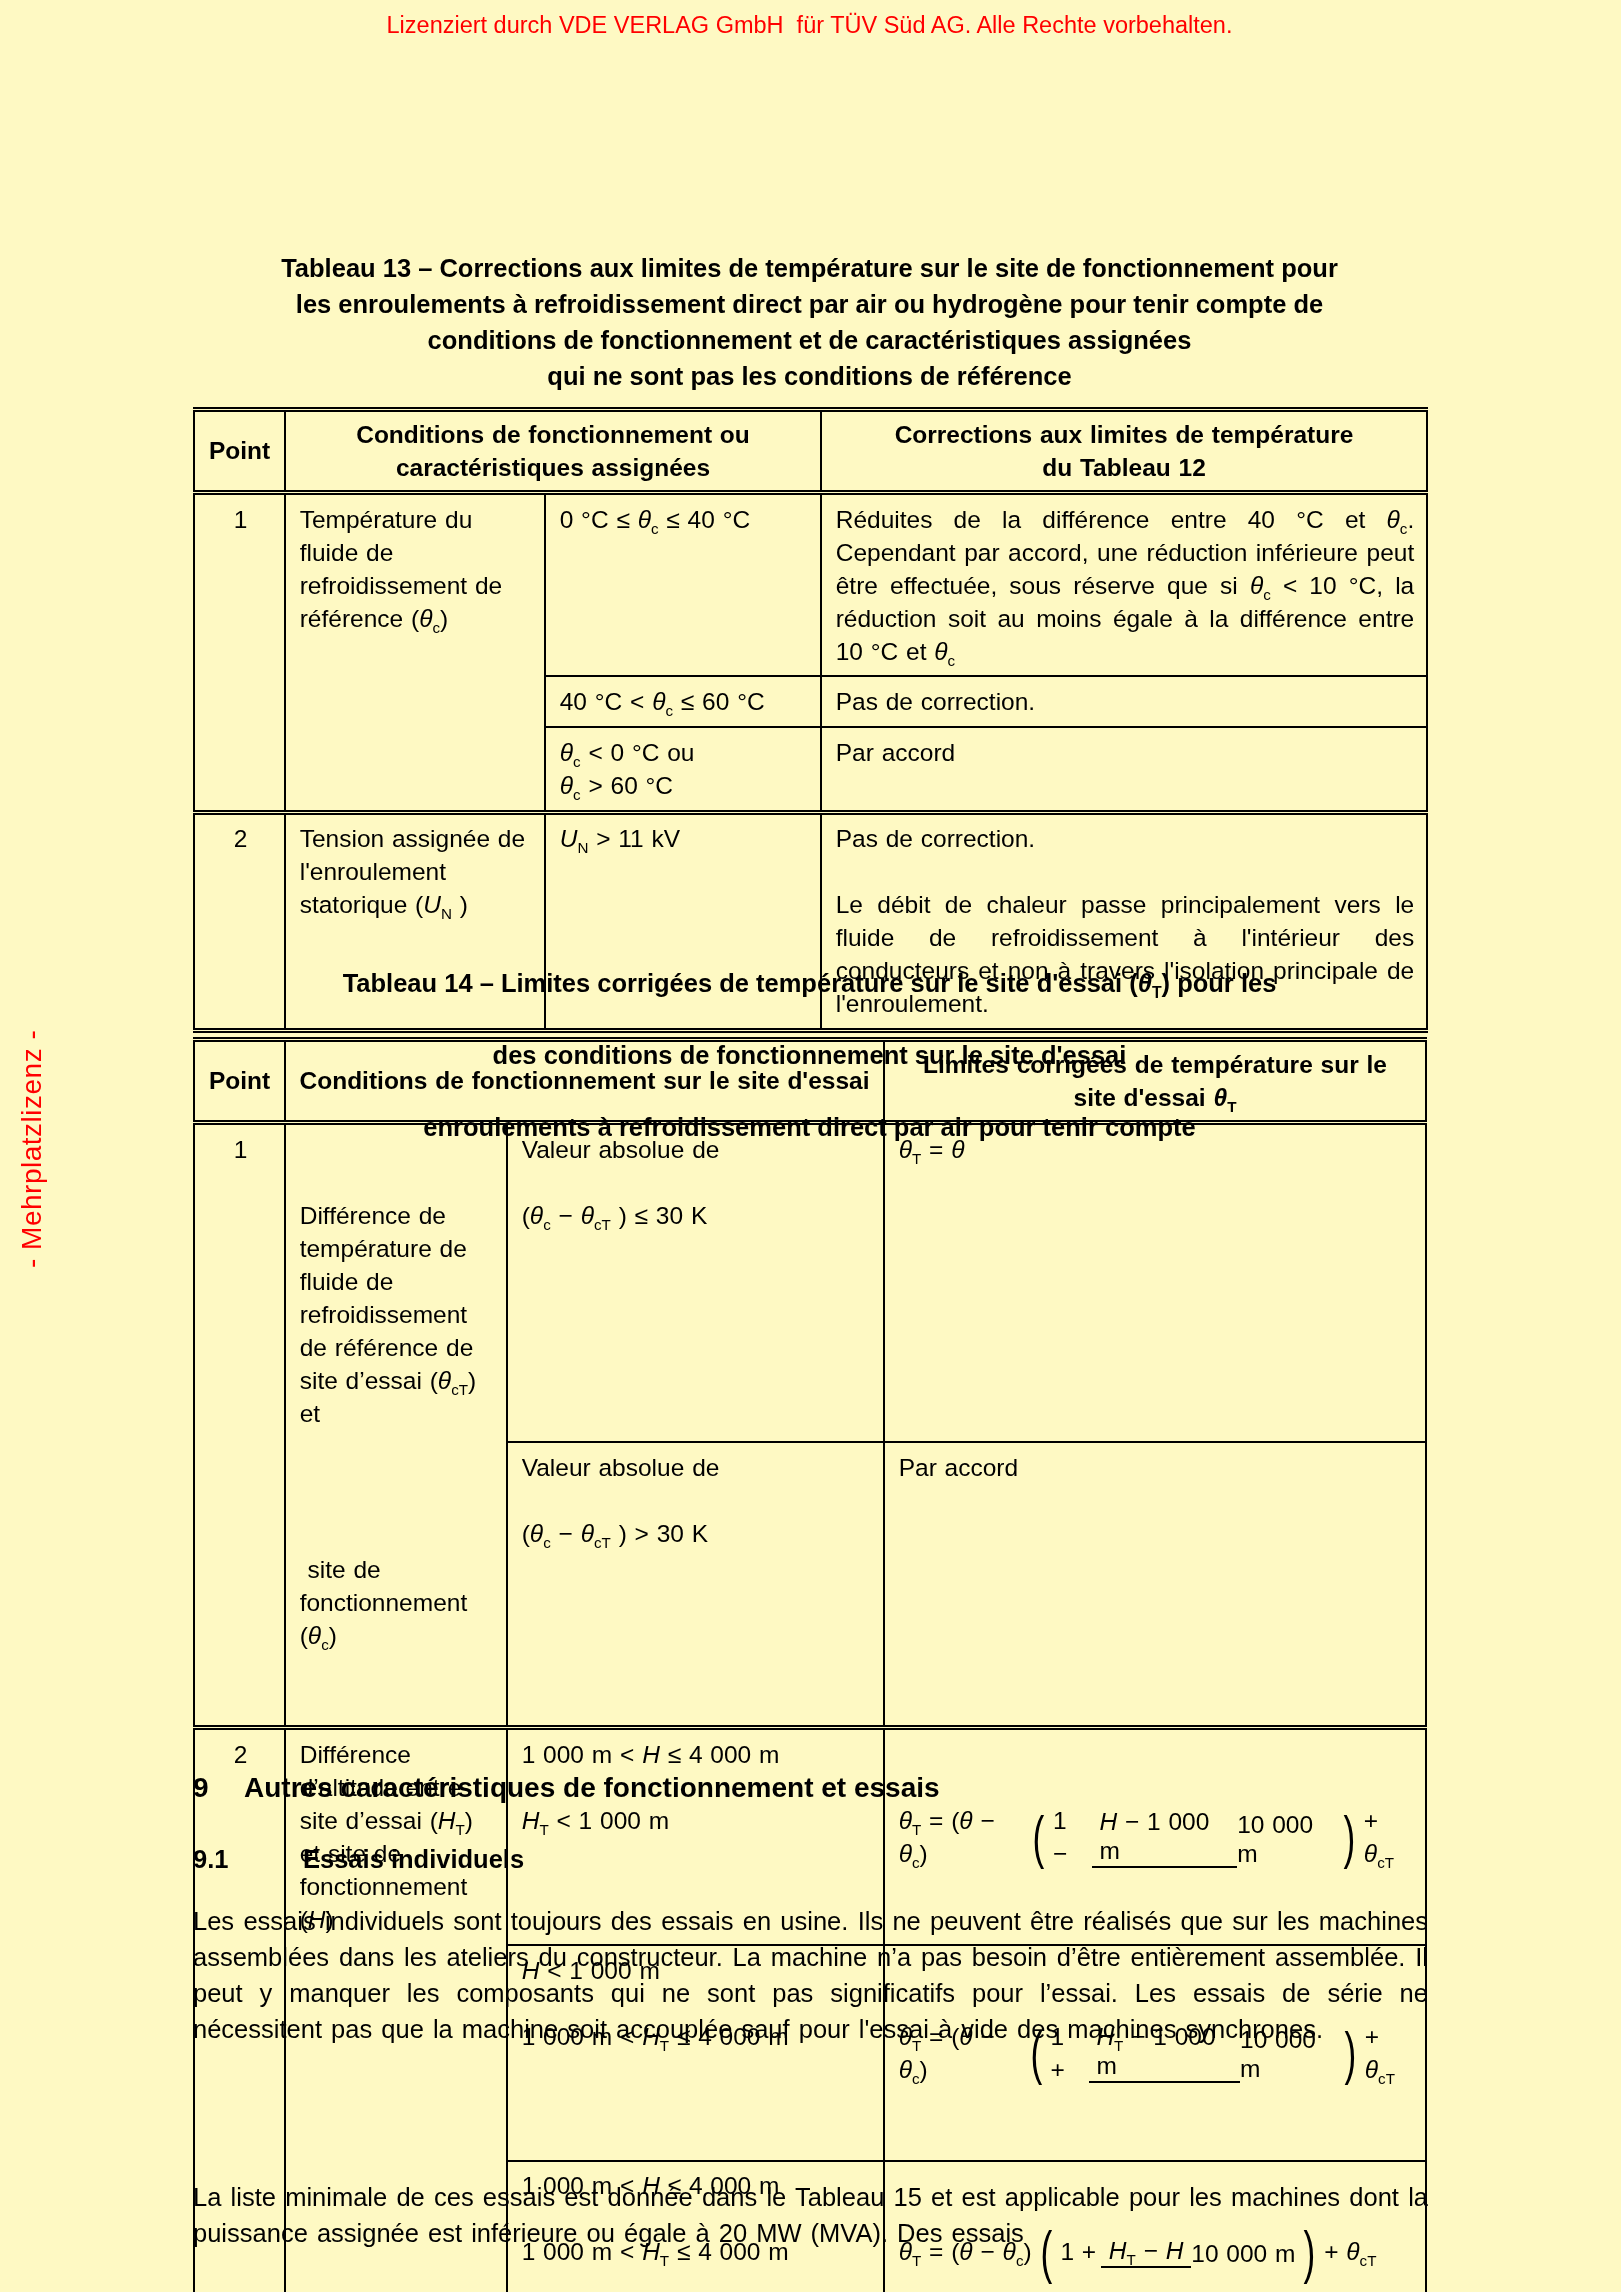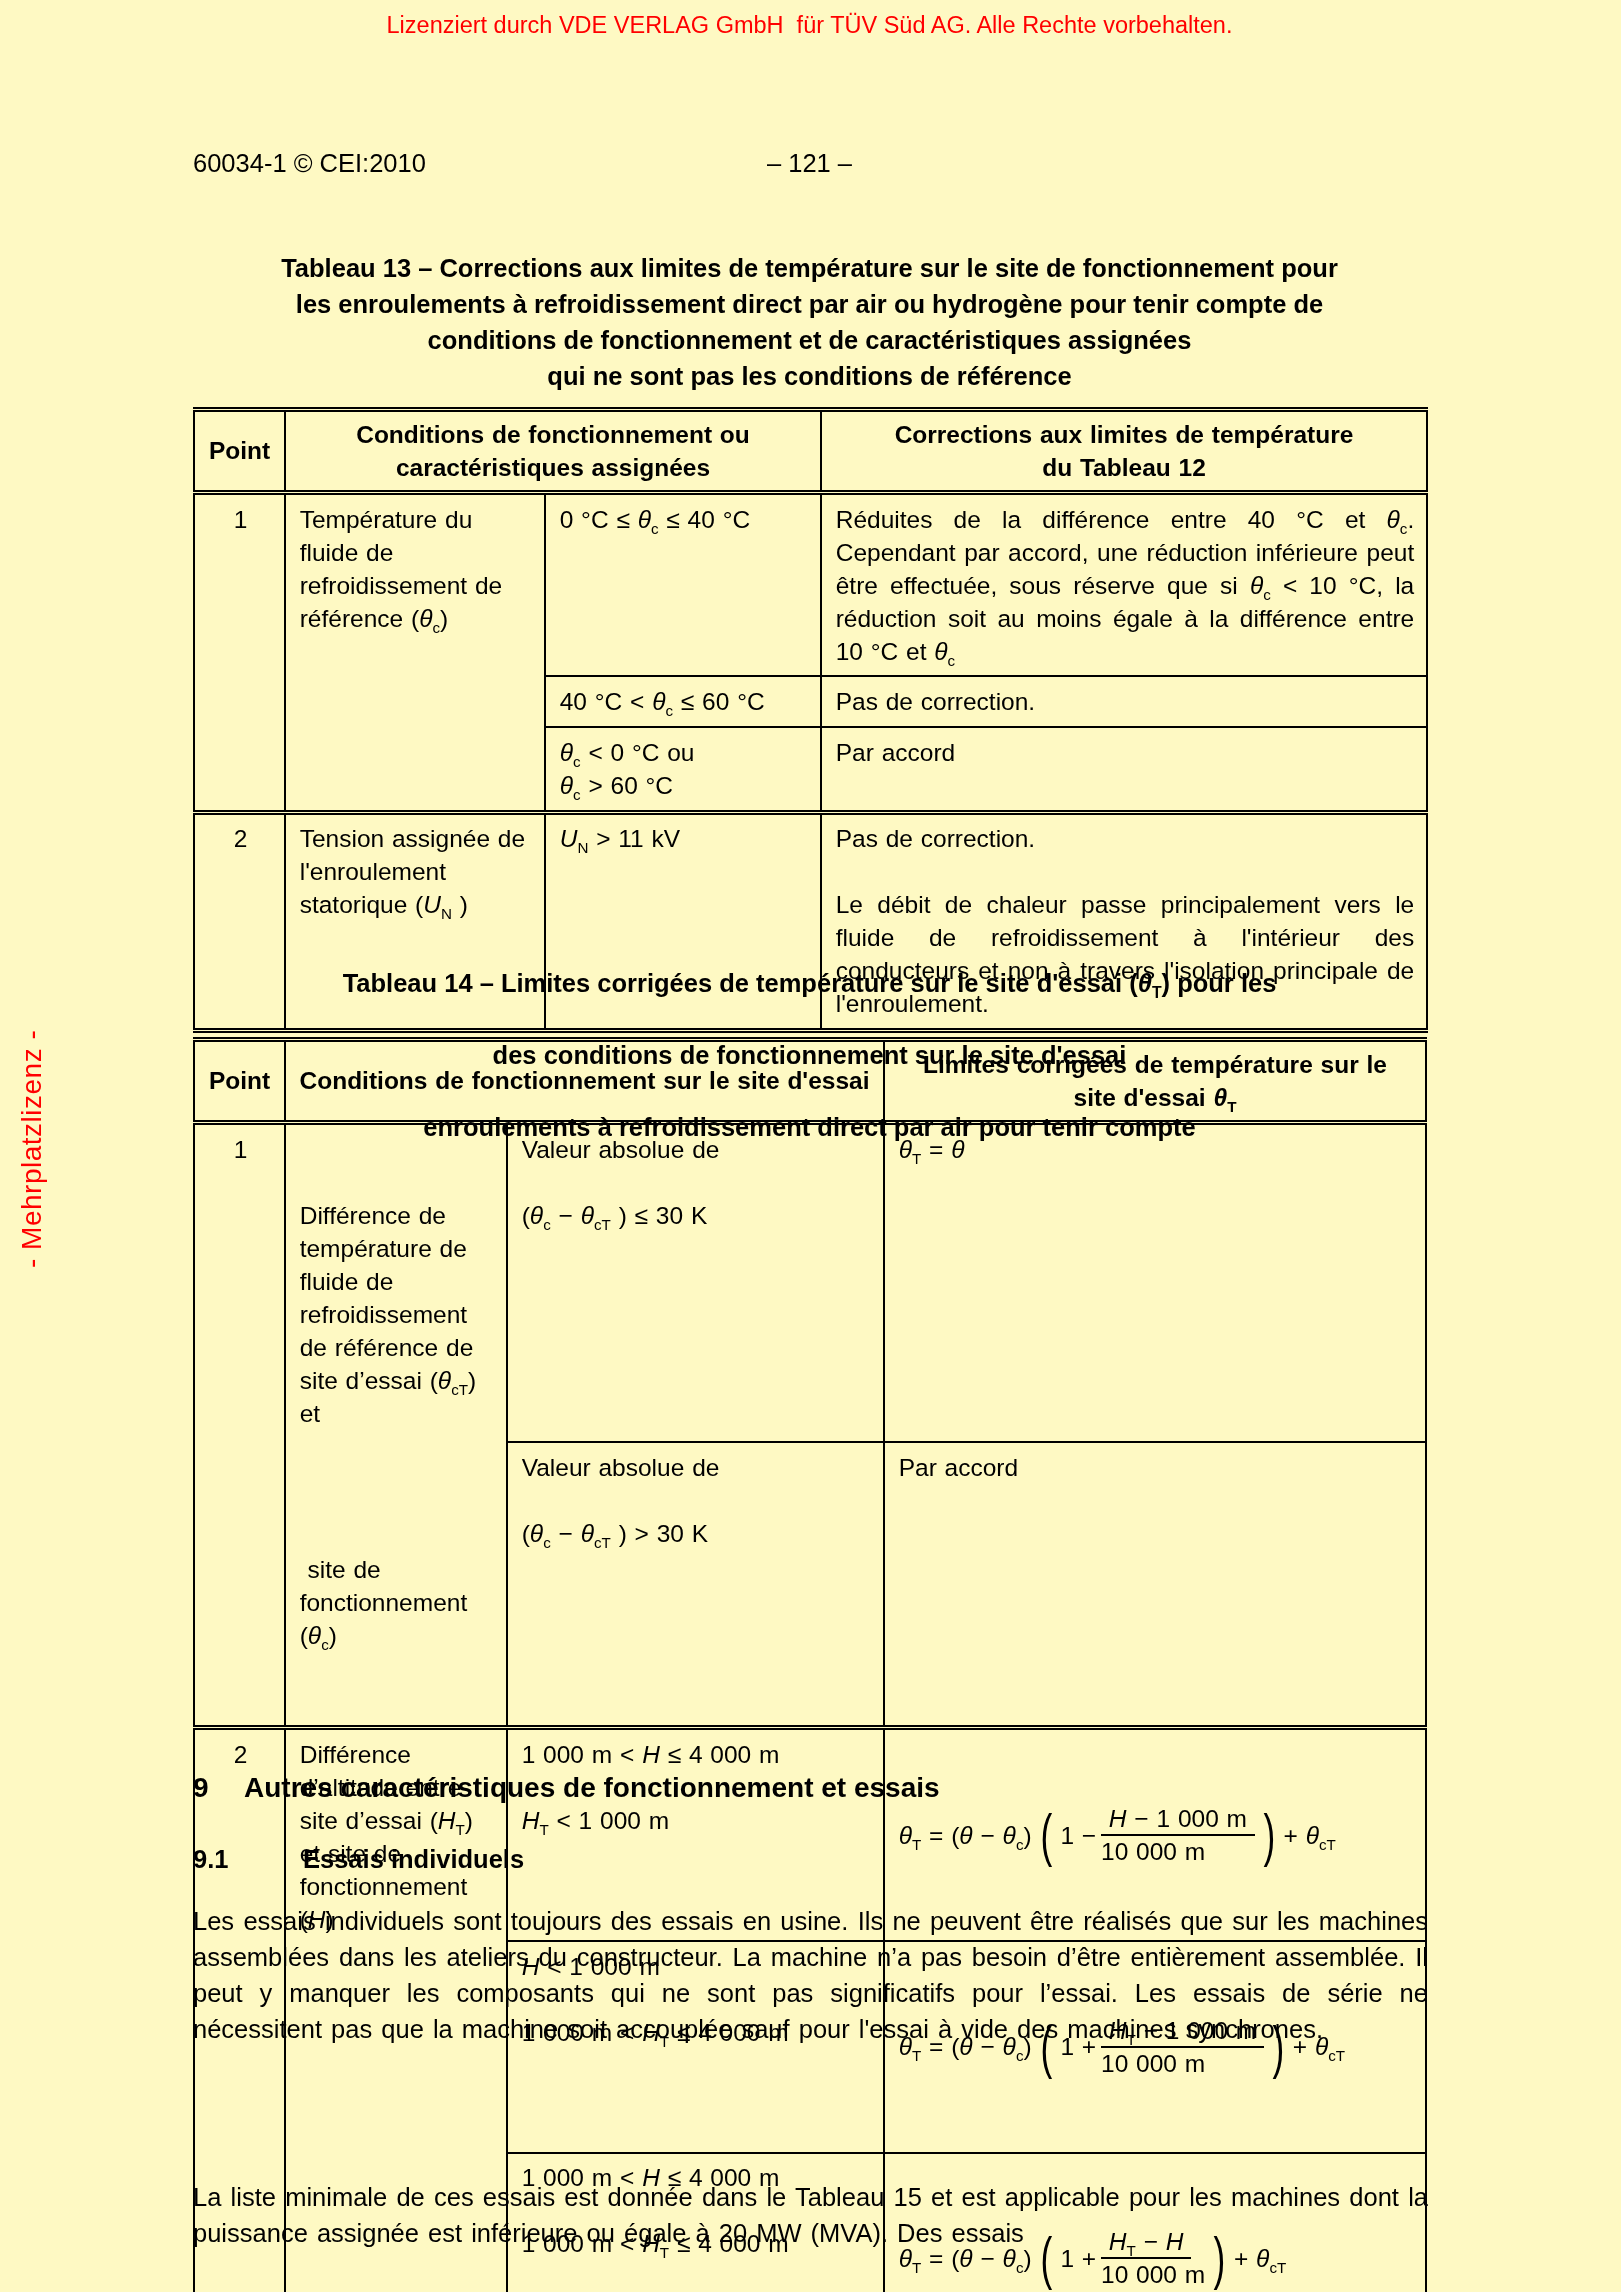--- a/index.html
+++ b/index.html
@@ -55,21 +55,21 @@
     font-weight:bold;text-align:center;vertical-align:middle;
     white-space:pre-line;border-bottom:5.9px double #000;padding:5.9px 7.8px;
   }
   .tbl tr.major>td{border-top:5.9px double #000;}
   td.pt{text-align:center;}
   td.just{text-align:justify;}
   td.fcell{vertical-align:middle;}
 
   .formula{display:flex;align-items:center;gap:4.9px;}
   .bigp{font-size:57px;line-height:0;transform:scaleX(0.62);font-weight:400;}
-  .frac{display:inline-flex;flex-direction:column;align-items:flex-start;line-height:29px;}
+  .frac{display:inline-flex;flex-direction:row;align-items:flex-end;line-height:29px;}
   .frac .num{padding:0 7.8px 1px;border-bottom:2px solid #000;}
   .frac .den{padding-top:1px;}
 
   .h9{position:absolute;top:1772px;left:193px;font-weight:bold;font-size:28px;}
   .h9 .hnum{display:inline-block;width:51px;}
   .h91{position:absolute;top:1845px;left:193px;font-weight:bold;font-size:25.5px;}
   .h91 .hnum{display:inline-block;width:110px;}
 
   .body-par{
     position:absolute;left:193px;width:1235px;margin:0;
@@ -81,24 +81,20 @@
   .desc2{margin-top:57px;}
 </style>
 </head>
 <body>
 
 <div class="page">
 
   <div class="license-top">Lizenziert durch VDE VERLAG GmbH  für TÜV Süd AG. Alle Rechte vorbehalten.</div>
   <div class="license-side">- Mehrplatzlizenz -</div>
 
-  <div class="page-header">
-    <span class="doc-id">60034-1 © CEI:2010</span>
-    <span class="page-num">– 121 –</span>
-  </div>
 
   <div class="t-title t13-title">Tableau 13 – Corrections aux limites de température sur le site de fonctionnement pour
 les enroulements à refroidissement direct par air ou hydrogène pour tenir compte de
 conditions de fonctionnement et de caractéristiques assignées
 qui ne sont pas les conditions de référence</div>
 
   <table class="tbl t13">
     <colgroup>
         <col style="width:91px">
         <col style="width:260px">

